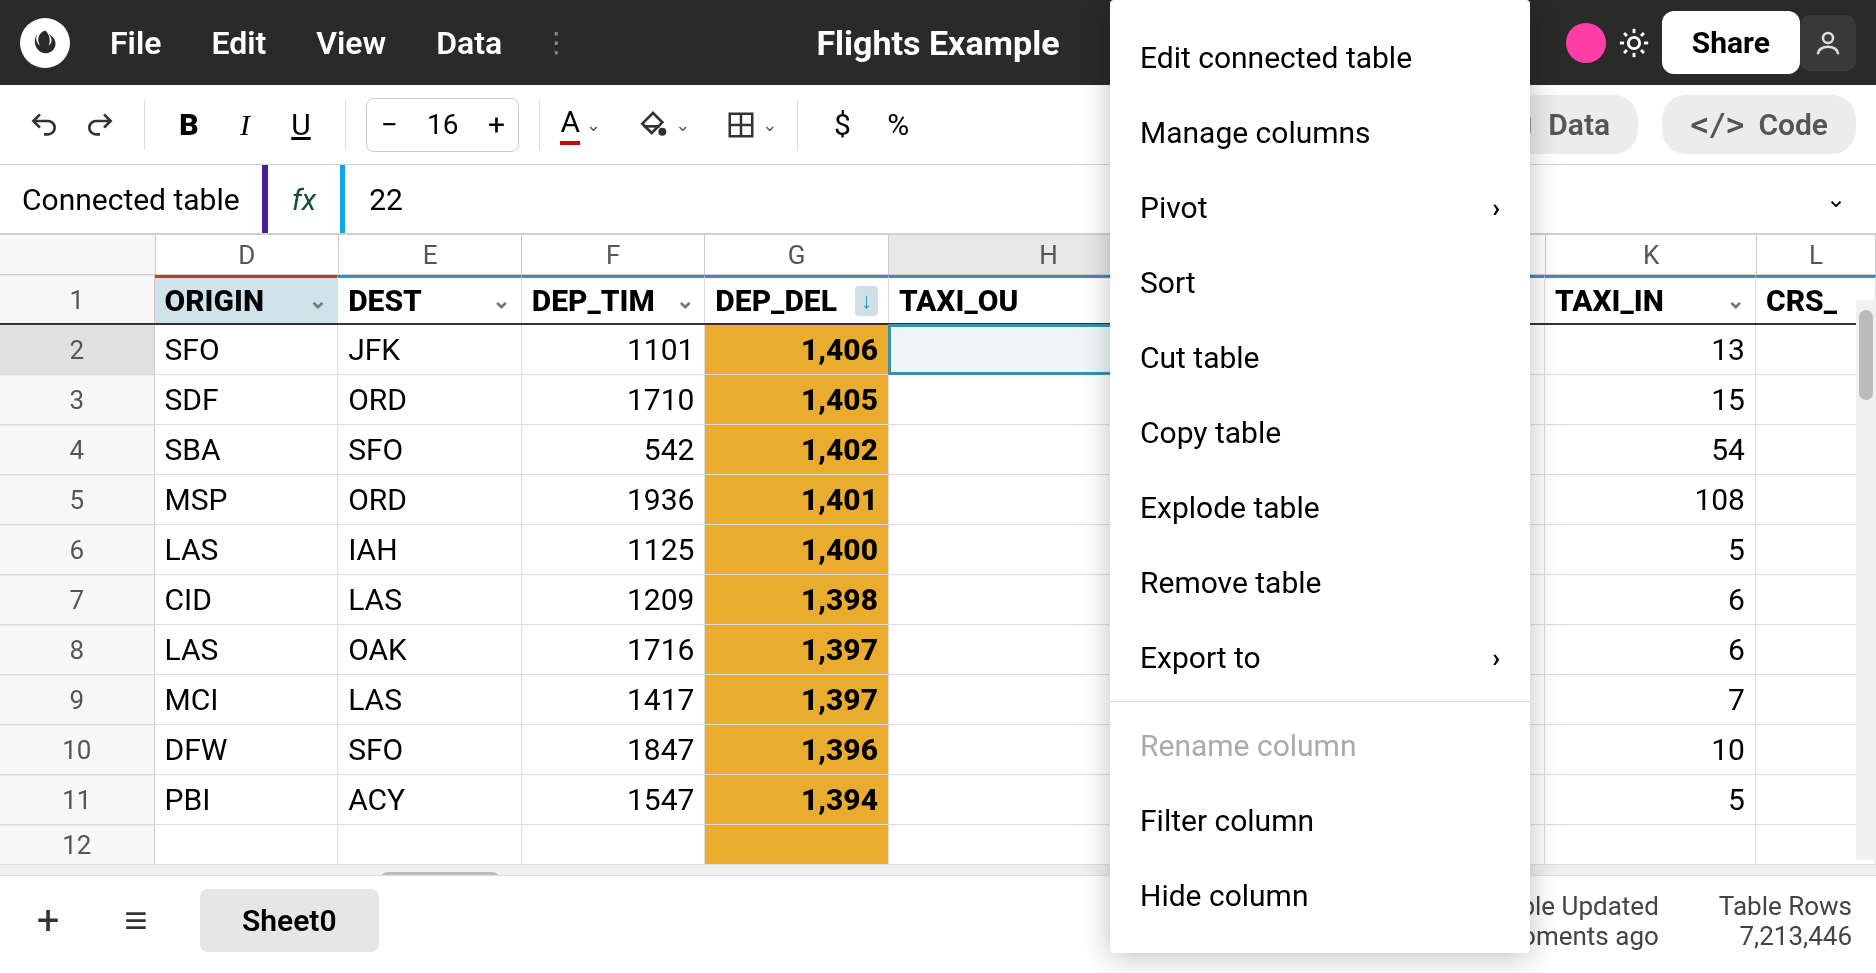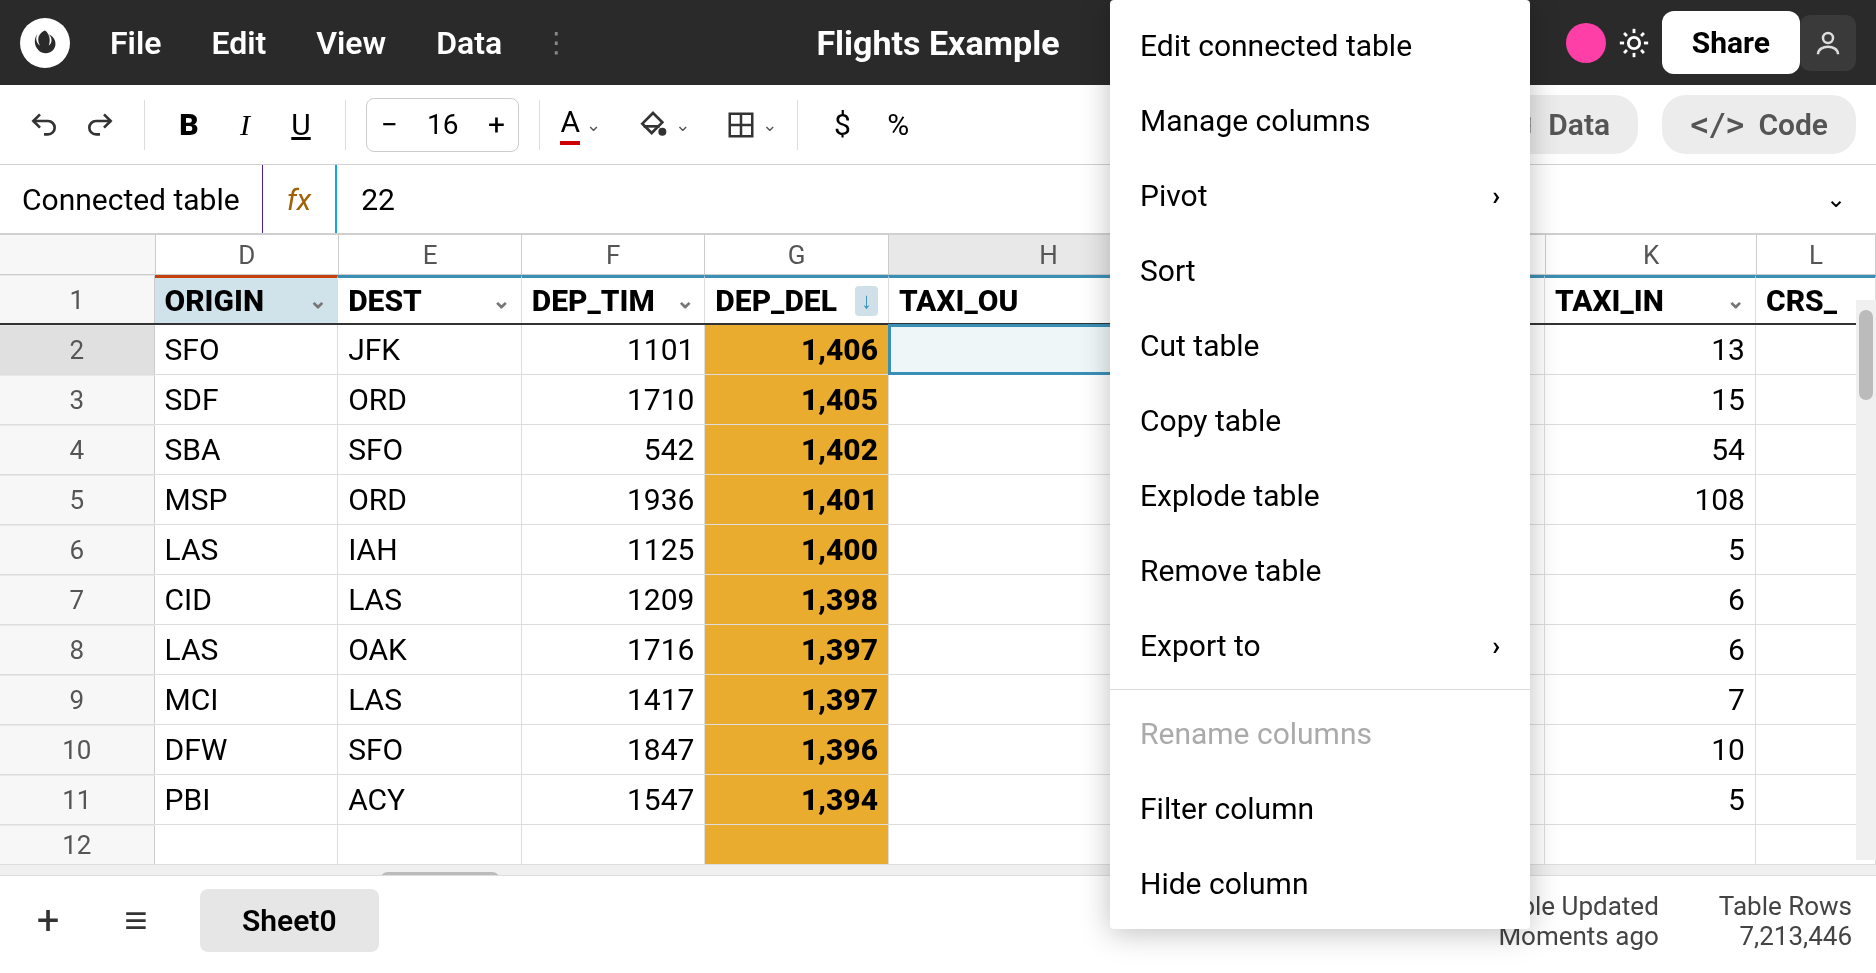--- a/index.html
+++ b/index.html
@@ -26,22 +26,22 @@
 .font-size-box { border: 1px solid #ccc; border-radius: 8px; display:flex; align-items:center; height: 54px; }
 .font-size-box span { font-size: 28px; padding: 0 16px; }
 .font-size-box .fs-btn { width: 44px; display:flex; align-items:center; justify-content:center; font-size: 30px; cursor:pointer; }
 .tb-combo { display:flex; align-items:center; gap:6px; }
 .tb-caret { font-size: 18px; color:#555; }
 .chip { background: #ececec; border-radius: 24px; padding: 12px 28px; display:flex; align-items:center; gap:14px; font-size: 30px; font-weight:600; color:#555; }
 .right-chips { margin-left:auto; display:flex; gap:24px; align-items:center; }
 
 
 .formula-bar { height: 70px; border-bottom: 2px solid #d0d0d0; display:flex; align-items:center; }
-.fb-name { padding: 0 22px; font-size: 30px; border-right: 1px solid #4c1d95; height:100%; display:flex; align-items:center; }
-.fb-fx { padding: 0 24px; font-size: 30px; font-style: italic; color: #a16207; border-right: 2px solid #0ea5e9; height:100%; display:flex; align-items:center;}
+.fb-name { padding: 0 22px; font-size: 30px; border-right: 6px solid #4c1d95; height:100%; display:flex; align-items:center; }
+.fb-fx { padding: 0 24px; font-size: 30px; font-style: italic; color: #14532d; border-right: 5px solid #0ea5e9; height:100%; display:flex; align-items:center;}
 .fb-val { padding: 0 24px; font-size: 30px; flex:1; }
 .fb-caret { padding: 0 30px; font-size: 24px; }
 
 
 .grid { position: relative; overflow:hidden; height: 640px; }
 .col-headers { display:flex; height: 40px; border-bottom: 1px solid #ccc; background:#fff; }
 .row-head-spacer { width: 170px; border-right: 1px solid #ccc; background:#f7f7f7; }
 .col-head { border-right: 1px solid #ccc; text-align:center; font-size: 26px; color:#555; display:flex; align-items:center; justify-content:center; background:#fff; }
 .col-head.sel { background:#e8e8e8; }
 .row { display:flex; height: 50px; border-bottom: 1px solid #ddd; }
@@ -72,21 +72,21 @@
 
 .bottom-bar { height: 90px; display:flex; align-items:center; padding: 0 24px; gap: 40px; border-top: 1px solid #ddd; }
 .bb-btn { font-size: 40px; cursor:pointer; color:#333; width:48px; display:flex; justify-content:center;}
 .sheet-tab { background:#e6e6e6; padding: 14px 42px; border-radius: 8px; font-size: 30px; font-weight:600; }
 .status-right { margin-left:auto; display:flex; gap:60px; }
 .status-col { text-align:right; }
 .status-col .lbl { font-size:26px; color:#444; }
 .status-col .val { font-size:26px; color:#444; }
 
 
-.context-menu { position:absolute; top:0; left:1110px; width:420px; background:#fff; box-shadow: 0 4px 30px rgba(0,0,0,0.25); border-radius: 4px; z-index:100; padding: 8px 0; }
+.context-menu { position:absolute; top:0; left:1110px; width:420px; background:#fff; box-shadow: 0 4px 30px rgba(0,0,0,0.25); border-radius: 4px; z-index:100; padding: 20px 0; }
 .cm-item { padding: 20px 30px; font-size: 30px; display:flex; align-items:center; justify-content:space-between; cursor:pointer; }
 .cm-item.disabled { color:#aaa; }
 .cm-sep { height:1px; background:#ddd; margin: 6px 0; }
 .cm-caret { font-size:26px; font-weight:700;}
 
 
 .vscroll { position:absolute; right:0; top:300px; width:20px; height:560px; background:#f0f0f0; }
 .vscroll .vthumb { position:absolute; top:10px; left:3px; width:14px; height:90px; background:#bbb; border-radius:7px; }
 
 svg { display:block; }
@@ -443,21 +443,21 @@
       </div>
       <div class="cm-item">
         <span>Remove table</span>
       </div>
       <div class="cm-item">
         <span>Export to</span>
         <span class="cm-caret">›</span>
       </div>
       <div class="cm-sep"></div>
       <div class="cm-item disabled">
-        <span>Rename columns</span>
+        <span>Rename column</span>
       </div>
       <div class="cm-item">
         <span>Filter column</span>
       </div>
       <div class="cm-item">
         <span>Hide column</span>
       </div>
     </div>
 </div>
 

